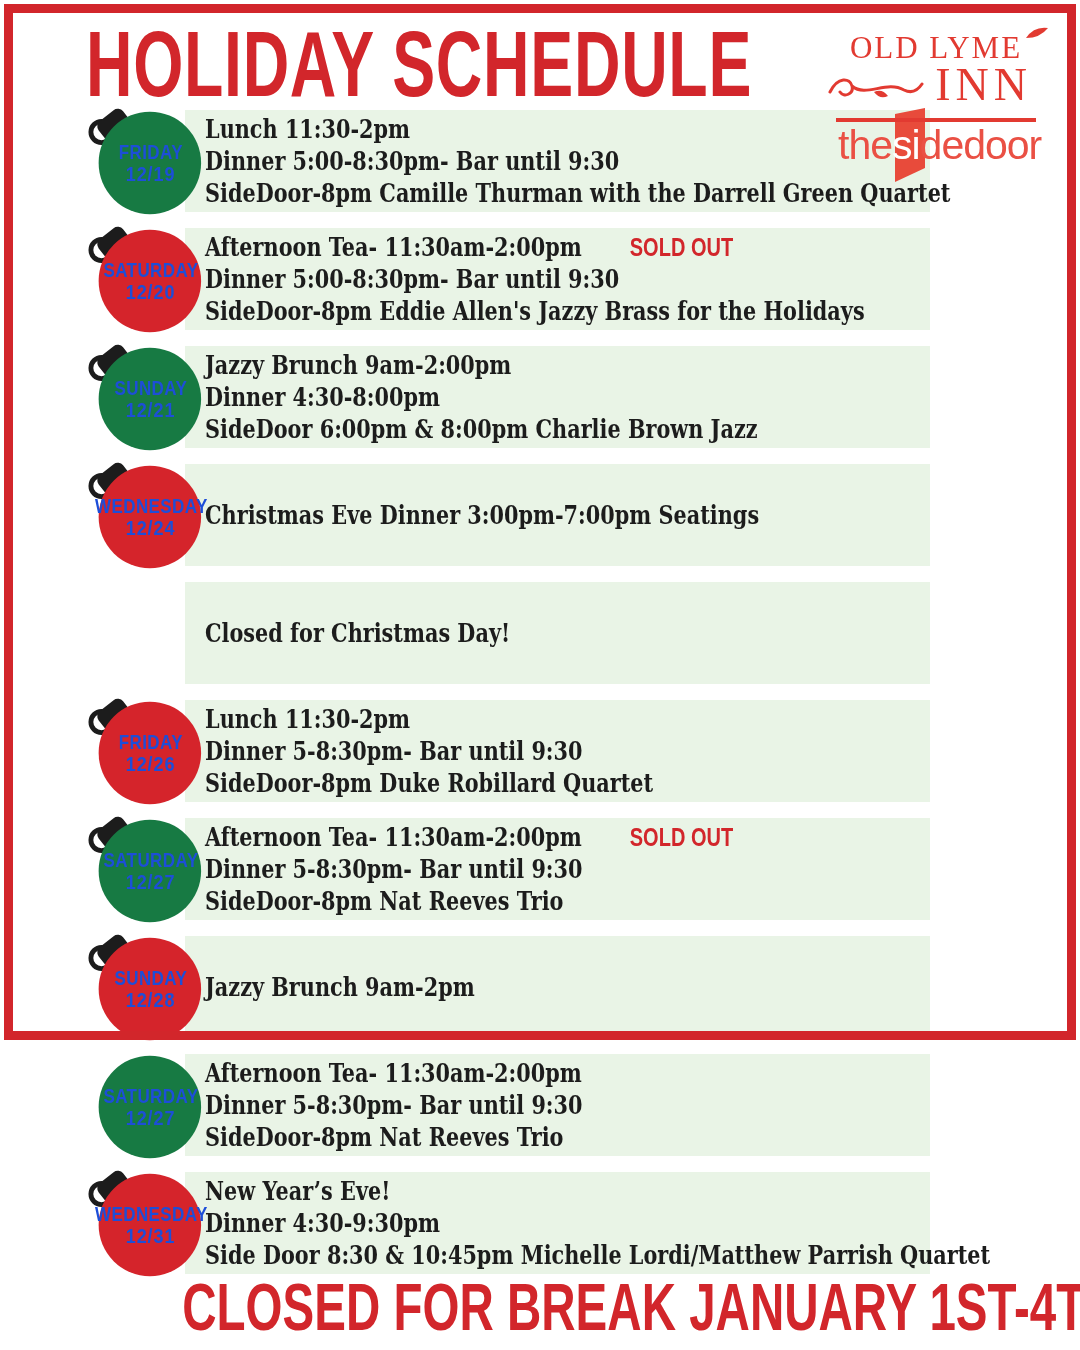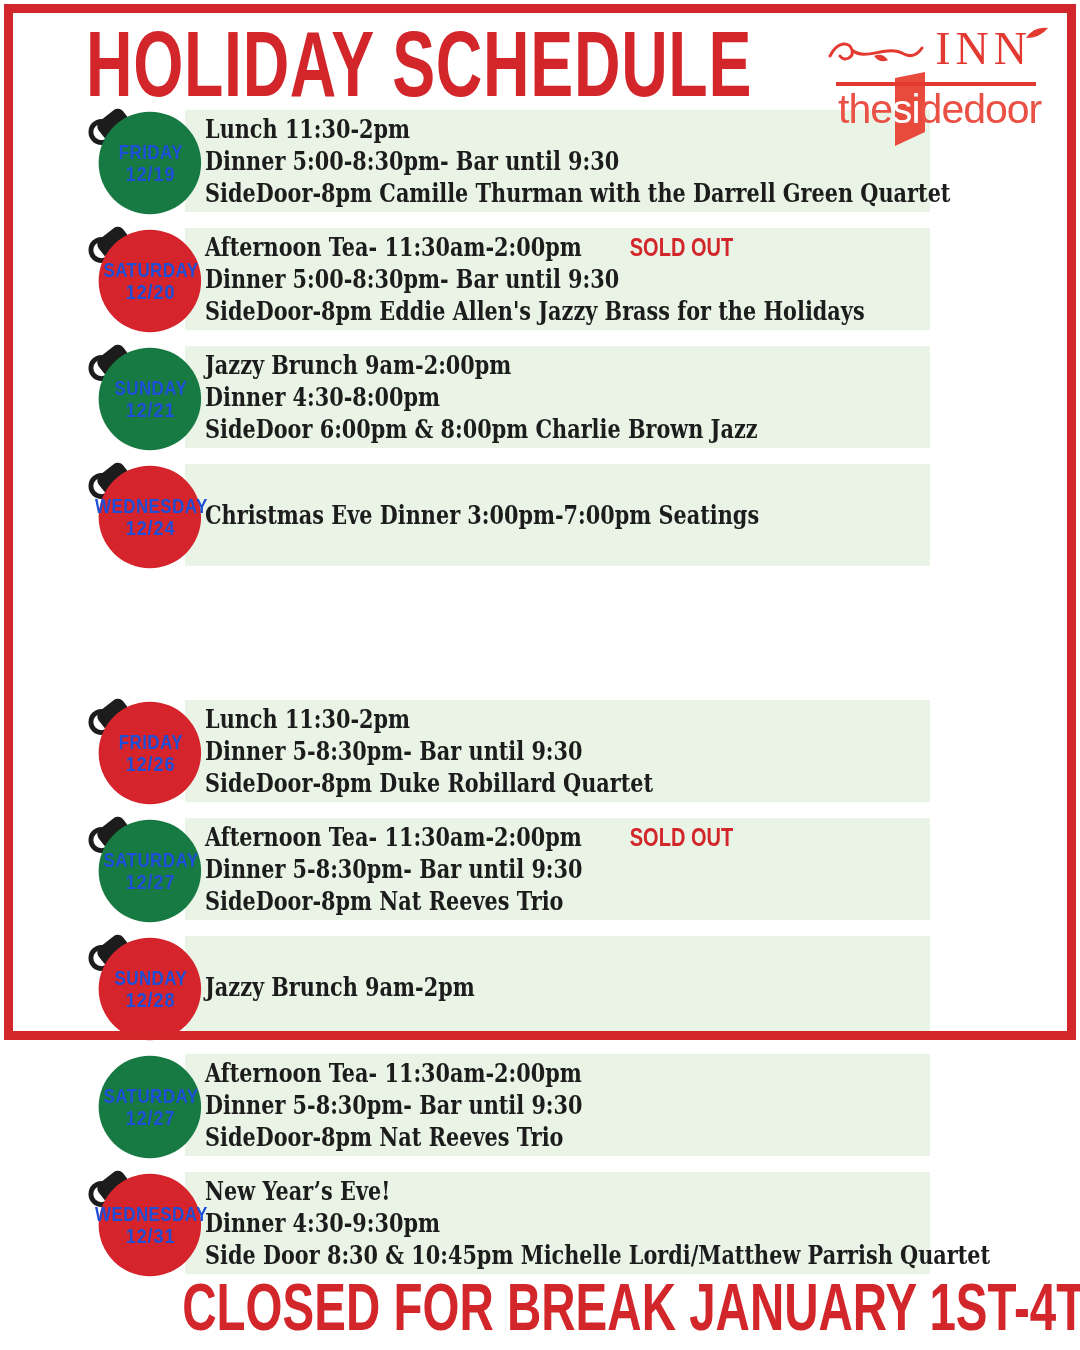--- a/index.html
+++ b/index.html
@@ -81,20 +81,21 @@
 </head>
 <body>
 
 <div class="poster">
   <div class="border-frame"></div>
 
   <div class="title">HOLIDAY SCHEDULE</div>
 
   <div class="logo">
     <div class="logo-line1">
+      <span>OLD LYME</span>
       <svg class="leaf-icon" width="26" height="18" viewBox="0 0 26 18">
         <path d="M2 14 Q10 2 24 4 Q16 14 2 14 Z" fill="#e23a31"></path>
       </svg>
     </div>
     <div class="logo-line2-wrap">
       <svg class="flourish-icon" width="96" height="34" viewBox="0 0 96 34">
         <path d="M2 22 C10 6 22 8 24 16 C26 24 16 28 12 22 M24 16 C38 28 58 10 76 20 C84 24 90 20 94 14" fill="none" stroke="#e23a31" stroke-width="3" stroke-linecap="round"></path>
         <path d="M46 22 Q52 30 60 26 Q54 18 46 22 Z" fill="#e23a31"></path>
       </svg>
       <span class="logo-line2">INN</span>
@@ -180,20 +181,25 @@
             <rect x="12" y="10" width="32" height="28" rx="7" fill="#1c1c1c" transform="rotate(-38 28 24)"></rect>
             <circle class="ball" cx="64" cy="62" r="53"></circle>
           </svg>
           <div class="orn-label">
             <span class="orn-day">WEDNESDAY</span>
             <span class="orn-date">12/24</span>
           </div>
         </div>
       </div>
       <div class="row">
+        <div class="row-box">
+          <div class="row-content">
+            <p class="row-line"><span>Closed for Christmas Day!</span></p>
+          </div>
+        </div>
       </div>
       <div class="row">
         <div class="row-box">
           <div class="row-content">
             <p class="row-line"><span>Lunch 11:30-2pm</span></p>
             <p class="row-line"><span>Dinner 5-8:30pm- Bar until 9:30</span></p>
             <p class="row-line"><span>SideDoor-8pm Duke Robillard Quartet</span></p>
           </div>
         </div>
         <div class="ornament red">

